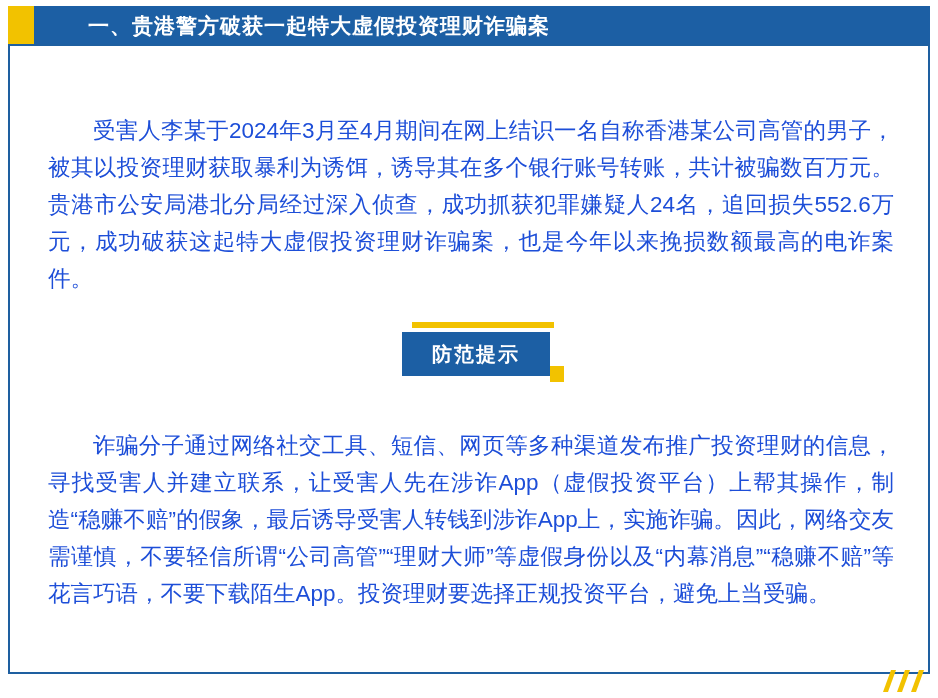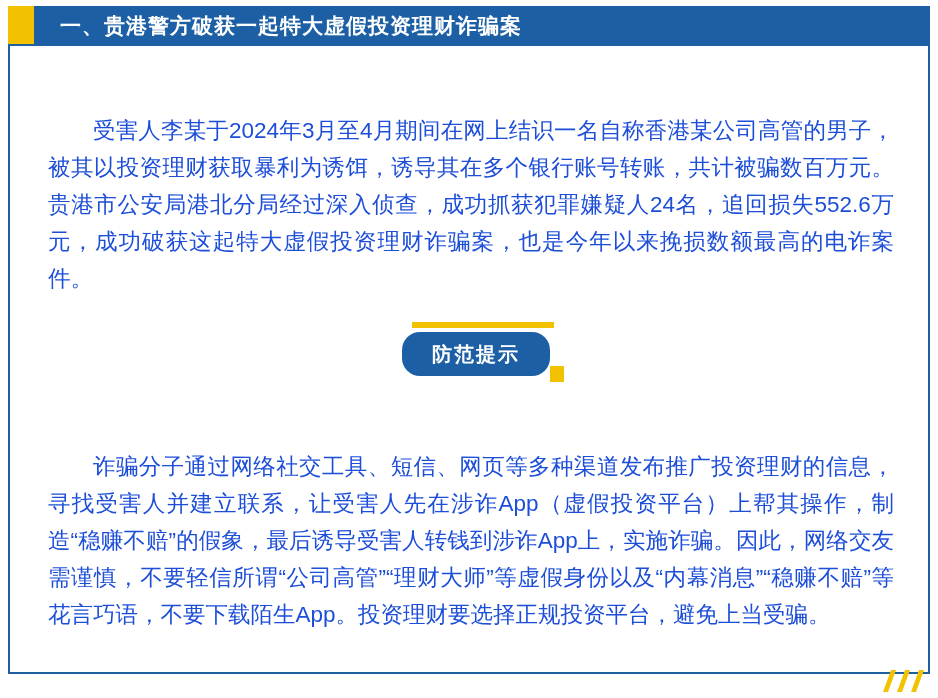--- a/index.html
+++ b/index.html
@@ -64,40 +64,41 @@
     align-items: center;
   }
   .header-title {
     color: #ffffff;
     font-size: 21px;
     font-weight: bold;
     letter-spacing: 1px;
     padding-left: 26px;
     line-height: 1;
     white-space: nowrap;
+    margin-left: 28px;
   }
 
   
   .para {
     position: absolute;
     color: #1d4ed8;
     font-size: 22.5px;
     line-height: 37px;
     text-align: justify;
     text-indent: 2em;
     letter-spacing: 0px;
   }
   .para-1 {
     left: 38px;
     top: 66px;
     width: 846px;
   }
   .para-2 {
     left: 38px;
-    top: 402px;
+    top: 381px;
     width: 846px;
   }
 
   
   .tip-wrap {
     position: absolute;
     left: 380px;
     top: 276px;
     width: 180px;
     height: 60px;
@@ -113,21 +114,20 @@
   .tip-blue {
     position: absolute;
     left: 12px;
     top: 10px;
     width: 148px;
     height: 44px;
     background: #1c5fa4;
     display: flex;
     align-items: center;
     justify-content: center;
-    border-radius: 18px;
   }
   .tip-blue span {
     color: #ffffff;
     font-size: 20px;
     font-weight: bold;
     letter-spacing: 2px;
   }
   .tip-yellow-right {
     position: absolute;
     left: 160px;

